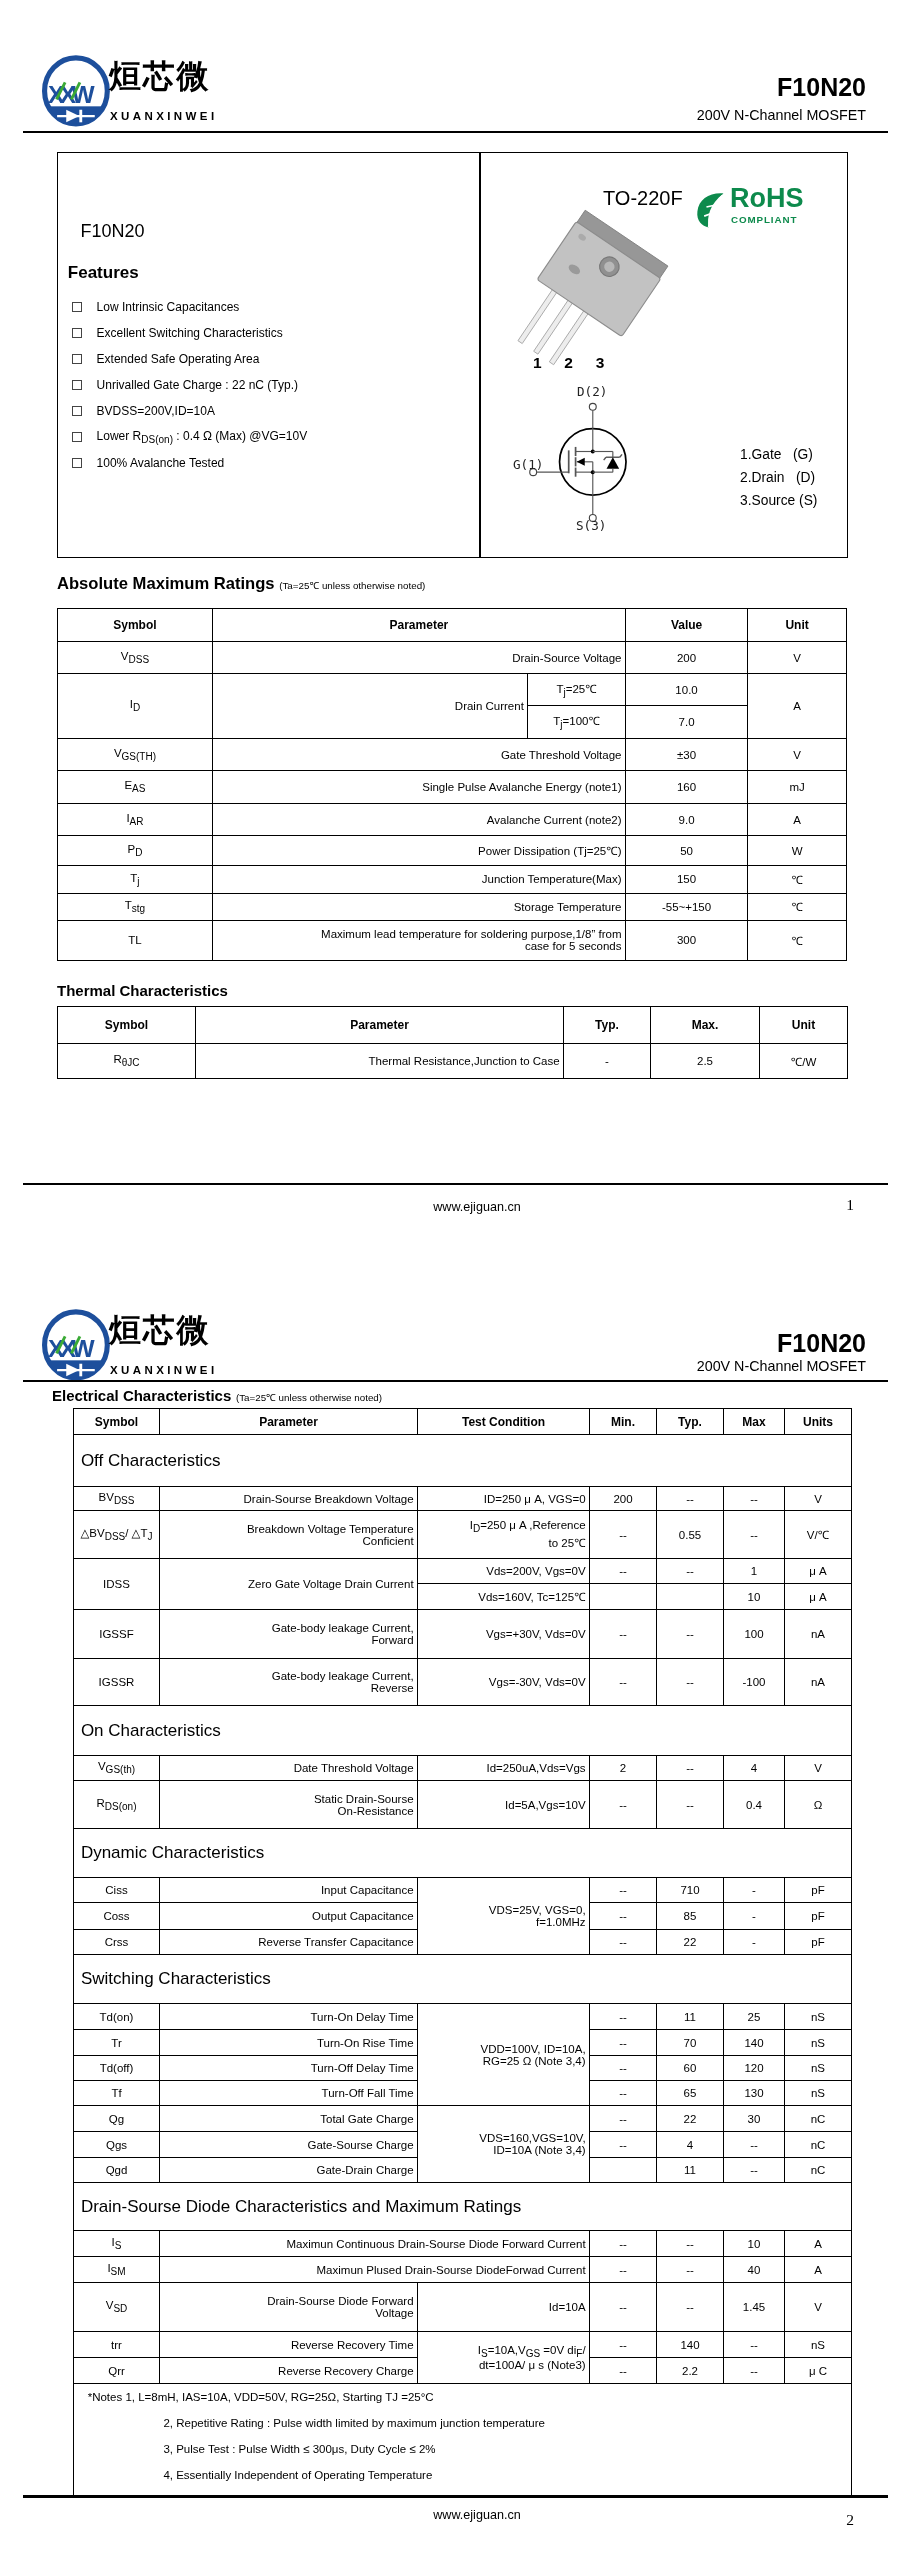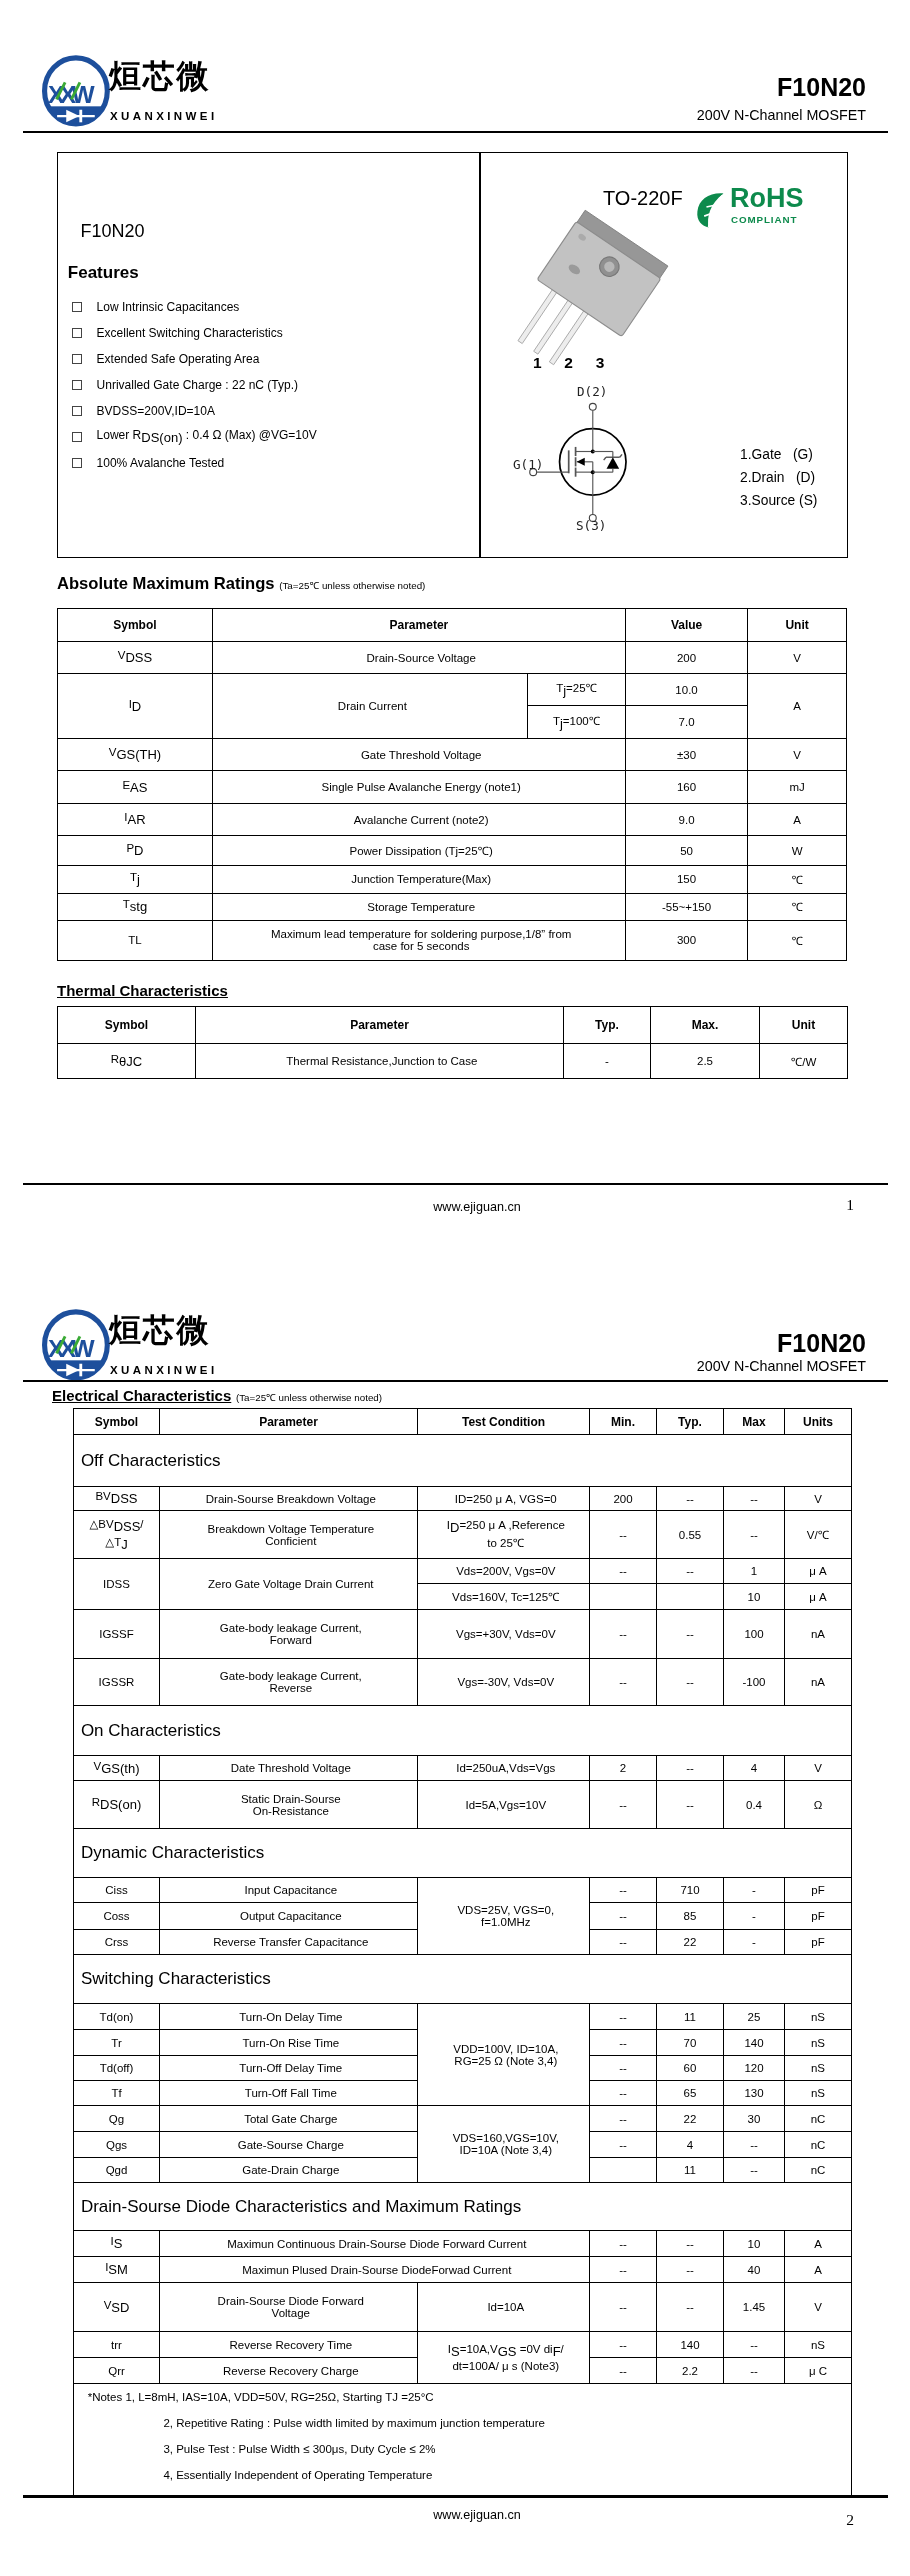--- a/index.html
+++ b/index.html
@@ -28,32 +28,32 @@
   .rohs { position:absolute; left:636px; top:9.2px; width:149px; height:46px;margin-top:24px; }
   .rohs-word { position:absolute; left:36px; top:-3.4px; font-size:27px; font-weight:700; color:#0d8a4c; }
   .rohs-sub  { position:absolute; left:37px; top:28px; font-size:9.8px; font-weight:700; color:#0d8a4c; letter-spacing:0.9px; }
   .pins123 { position:absolute; left:475px; top:201px; font-size:15.5px; font-weight:700; letter-spacing:9.2px; }
   .symlabel { position:absolute; font-size:12.6px; color:#222; font-family:"DejaVu Sans Mono","Liberation Mono",monospace; }
   .pins { position:absolute; left:682px; top:294px; }
   .pins div { height:23px; font-size:13.8px; white-space:pre; }
 
   
   .sect-title { font-weight:700; font-size:16.6px; }
-  .sect-title2 { font-weight:700; font-size:15px;text-decoration:underline; }
+  .sect-title2 { font-weight:700; font-size:15px; }
   .sect-note { font-weight:400; font-size:9.8px; margin-left:4.6px; }
 
   
   table { border-collapse:collapse; table-layout:fixed; }
   .dt { position:absolute; border:1.7px solid #000; background:#fff; }
   .dt td { border:1.1px solid #000; font-size:11.5px; text-align:center; vertical-align:middle; padding:1.1px 3.4px; }
   .dt tr.hd td { font-weight:700; font-size:12px; border-bottom:1.7px solid #000; }
-  .dt td.pl { text-align:center; padding-left:8px; }
+  .dt td.pl { text-align:right; padding-left:8px; }
   .dt td.band { text-align:left; font-weight:400; font-size:17px; padding-left:6.9px; }
   .prew { white-space:pre-line; }
-  sub { font-size:13px; }
+  sub { font-size:10px; }
   .notes { text-align:left !important; font-size:11.5px; vertical-align:top !important; padding-top:6.9px !important; }
   .notes div { height:26px; padding-left:10.3px; }
   .notes div + div { padding-left:86px; }
 
   
   .footer-site { position:absolute; left:0; width:954px; text-align:center; font-size:12.6px; }
   .pageno { position:absolute; right:56px; font-size:15.5px; font-family:"Liberation Serif", serif; }
 </style>
 </head>
 <body>

